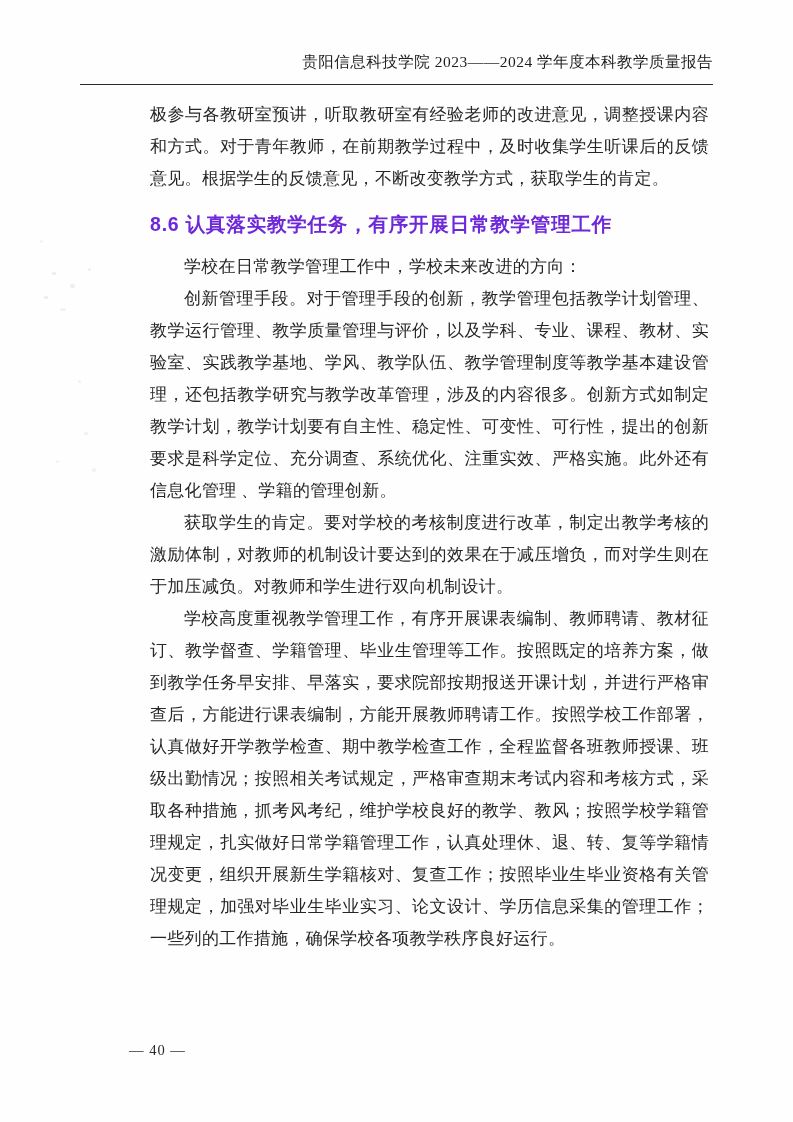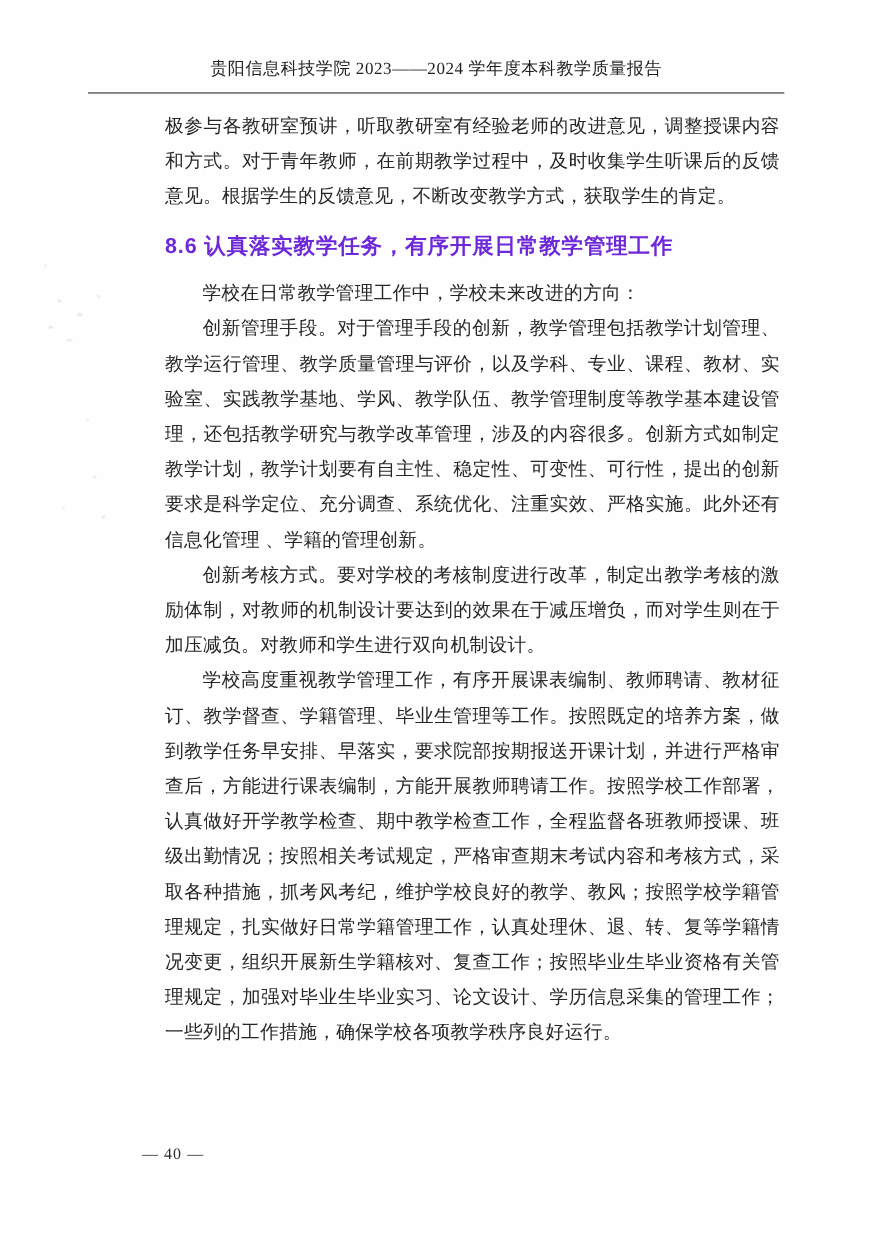--- a/index.html
+++ b/index.html
@@ -14,21 +14,21 @@
     background: #fefefe;
     overflow: hidden;
     font-family: "Liberation Serif", "DejaVu Serif", serif;
     color: #262626;
   }
   .page-header {
     position: absolute;
     top: 52px;
     left: 80px;
     width: 633px;
-    text-align: center;
+    text-align: right;
   }
   .page-header .header-title {
     font-size: 15.5px;
     letter-spacing: 0.5px;
     color: #1e1e1e;
     white-space: nowrap;
   }
   .header-rule {
     position: absolute;
     top: 84px;
@@ -106,21 +106,21 @@
   <div class="doc-body">
     <p class="continuation">极参与各教研室预讲，听取教研室有经验老师的改进意见，调整授课内容和方式。对于青年教师，在前期教学过程中，及时收集学生听课后的反馈意见。根据学生的反馈意见，不断改变教学方式，获取学生的肯定。</p>
 
     <h2 class="section-heading">8.6 认真落实教学任务，有序开展日常教学管理工作</h2>
 
     <p>学校在日常教学管理工作中，学校未来改进的方向：</p>
 
 
     <p>创新管理手段。对于管理手段的创新，教学管理包括教学计划管理、教学运行管理、教学质量管理与评价，以及学科、专业、课程、教材、实验室、实践教学基地、学风、教学队伍、教学管理制度等教学基本建设管理，还包括教学研究与教学改革管理，涉及的内容很多。创新方式如制定教学计划，教学计划要有自主性、稳定性、可变性、可行性，提出的创新要求是科学定位、充分调查、系统优化、注重实效、严格实施。此外还有信息化管理 、学籍的管理创新。</p>
 
-    <p>创新考核方式。要对学校的考核制度进行改革，制定出教学考核的激励体制，对教师的机制设计要达到的效果在于减压增负，而对学生则在于加压减负。对教师和学生进行双向机制设计。</p>
+    <p>获取学生的肯定。要对学校的考核制度进行改革，制定出教学考核的激励体制，对教师的机制设计要达到的效果在于减压增负，而对学生则在于加压减负。对教师和学生进行双向机制设计。</p>
 
     <p>学校高度重视教学管理工作，有序开展课表编制、教师聘请、教材征订、教学督查、学籍管理、毕业生管理等工作。按照既定的培养方案，做到教学任务早安排、早落实，要求院部按期报送开课计划，并进行严格审查后，方能进行课表编制，方能开展教师聘请工作。按照学校工作部署，认真做好开学教学检查、期中教学检查工作，全程监督各班教师授课、班级出勤情况；按照相关考试规定，严格审查期末考试内容和考核方式，采取各种措施，抓考风考纪，维护学校良好的教学、教风；按照学校学籍管理规定，扎实做好日常学籍管理工作，认真处理休、退、转、复等学籍情况变更，组织开展新生学籍核对、复查工作；按照毕业生毕业资格有关管理规定，加强对毕业生毕业实习、论文设计、学历信息采集的管理工作；一些列的工作措施，确保学校各项教学秩序良好运行。</p>
   </div>
 
   <div class="page-footer">— 40 —</div>
 
   <div class="speck s1"></div>
   <div class="speck s2"></div>
   <div class="speck s3"></div>
   <div class="speck s4"></div>

